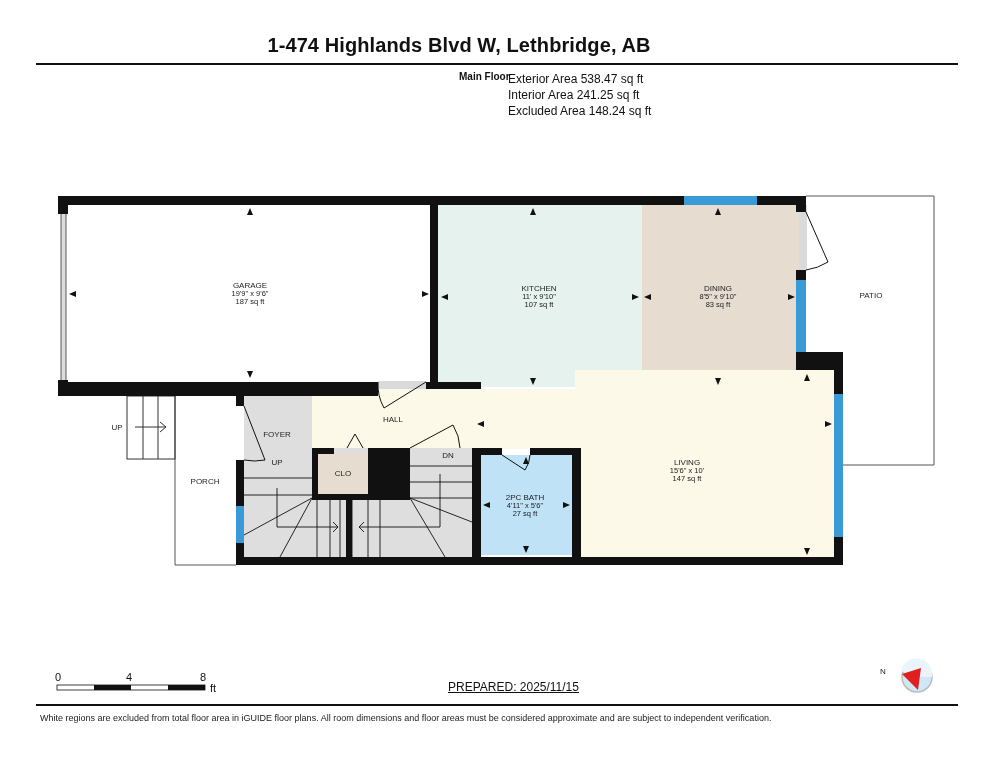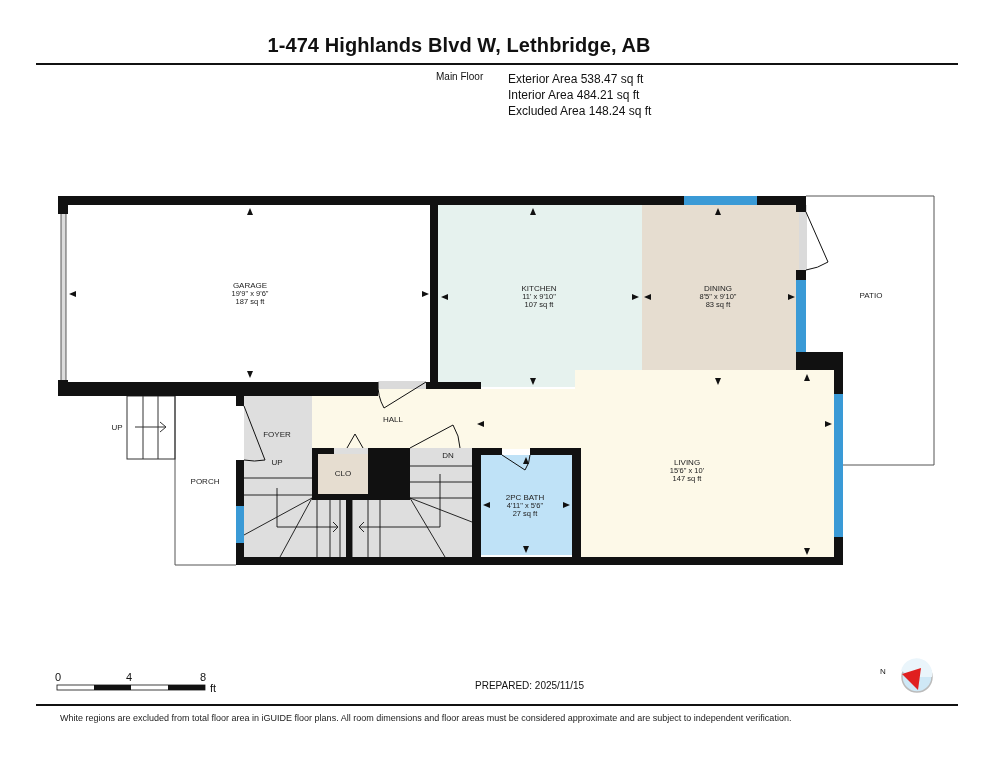--- a/index.html
+++ b/index.html
@@ -1,37 +1,37 @@
 <!DOCTYPE html>
 <html><head>
 <meta charset="utf-8">
 <style>
   html, body { margin:0; padding:0; background:#ffffff; }
   body { width:993px; height:768px; position:relative; overflow:hidden; font-family:"Liberation Sans", sans-serif; color:#111; }
   .title { position:absolute; left:0; top:34px; width:918px; text-align:center; font-size:20px; font-weight:bold; letter-spacing:0.1px; }
   .rule-top { position:absolute; left:36px; top:63px; width:922px; height:2px; background:#111; }
-  .floor-label { position:absolute; left:436px; top:71px; font-size:10px; font-weight:normal;text-align:center; }
+  .floor-label { position:absolute; left:459px; top:71px; font-size:10px; font-weight:bold;text-align:center; }
   .area-lines { position:absolute; left:508px; top:71px; font-size:12px; line-height:16px; }
   .plan { position:absolute; left:0; top:0; }
-  .prepared { position:absolute; left:475px; top:680px; font-size:10px; }
+  .prepared { position:absolute; left:448px; top:680px; font-size:12px;text-decoration:underline; }
   .rule-bottom { position:absolute; left:36px; top:704px; width:922px; height:2px; background:#111; }
-  .disclaimer { position:absolute; left:40px; top:713px; font-size:9px; color:#222;margin-left:20px; }
+  .disclaimer { position:absolute; left:40px; top:713px; font-size:9px; color:#222; }
   .scale-label { position:absolute; top:671px; font-size:11px; }
   .room-text { font-family:"Liberation Sans", sans-serif; font-size:7.5px; fill:#222; text-anchor:middle; }
   .room-name { font-family:"Liberation Sans", sans-serif; font-size:8px; fill:#222; text-anchor:middle; }
 </style>
 </head>
 <body>
 
 <div class="title">1-474 Highlands Blvd W, Lethbridge, AB</div>
 <div class="rule-top"></div>
 <div class="floor-label">Main Floor</div>
 <div class="area-lines">
   <div>Exterior Area 538.47 sq ft</div>
-  <div>Interior Area 484.21 sq ft</div>
+  <div>Interior Area 241.25 sq ft</div>
   <div>Excluded Area 148.24 sq ft</div>
 </div>
 
 <svg class="plan" width="993" height="768" viewBox="0 0 993 768" xmlns="http://www.w3.org/2000/svg">
 
   <rect x="438" y="205" width="204" height="182" fill="#e6f2ee"></rect>
   <rect x="642" y="205" width="157" height="182" fill="#e6ddd0"></rect>
   <rect x="799" y="205" width="8" height="65" fill="#dadada"></rect>
   <rect x="312" y="389" width="524" height="60" fill="#fdf9e8"></rect>
   <rect x="575" y="370" width="261" height="187" fill="#fdf9e8"></rect>

